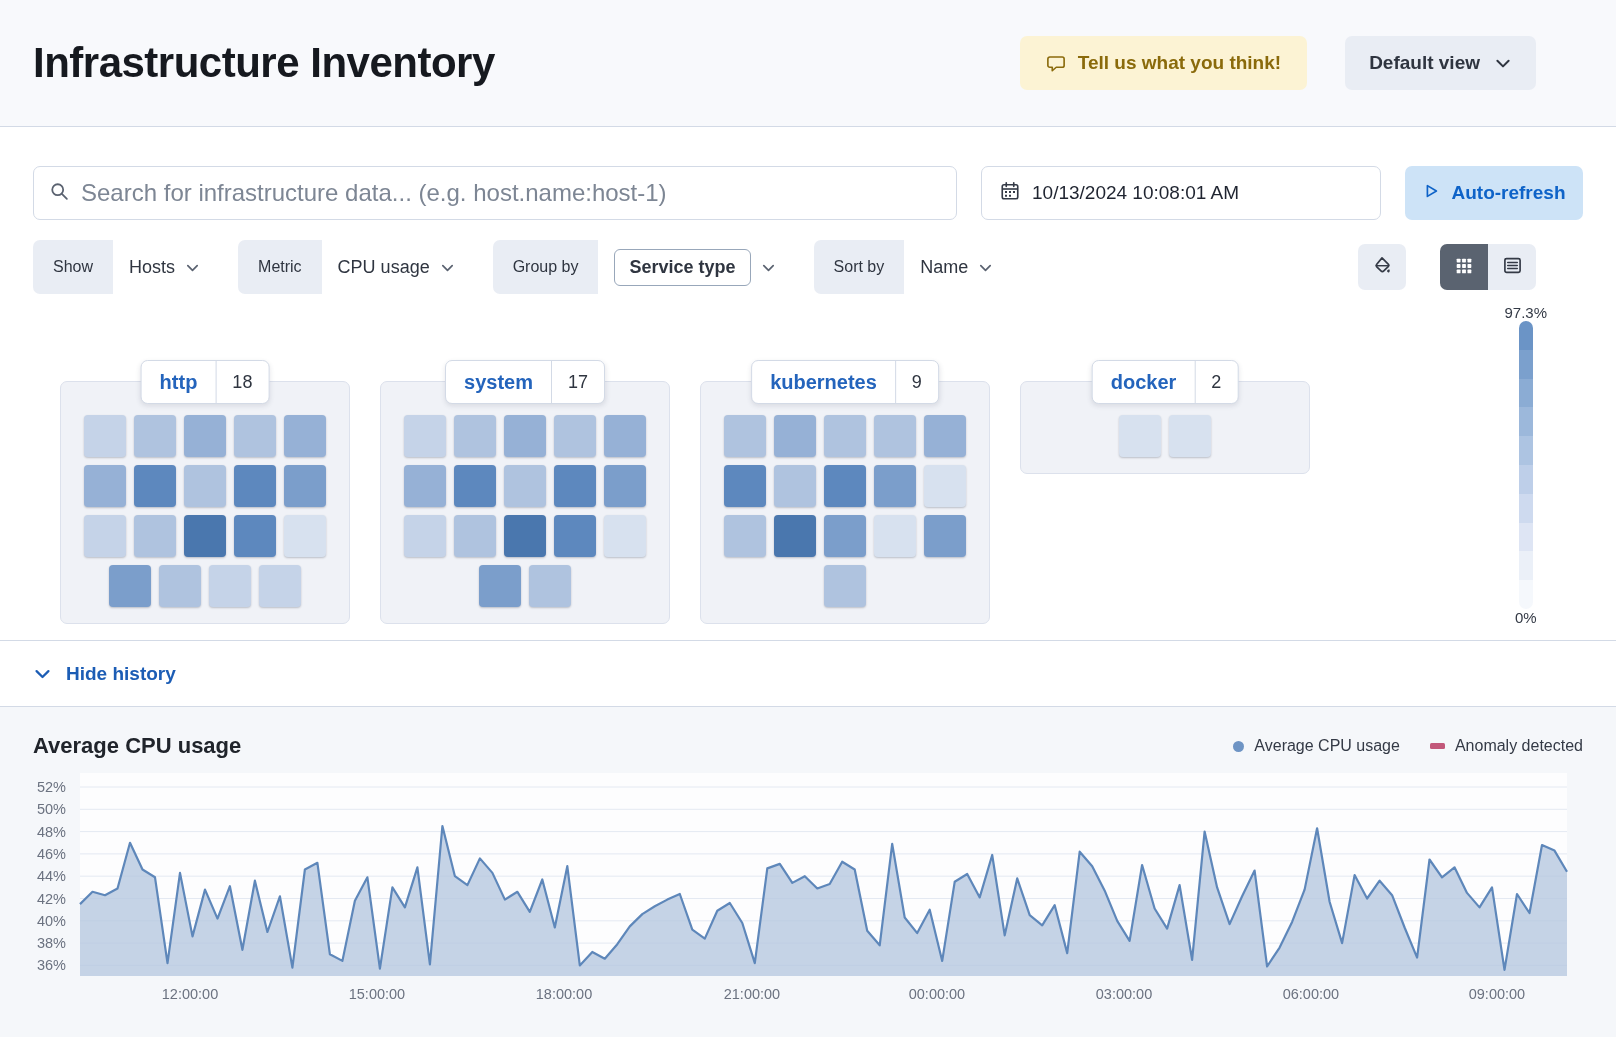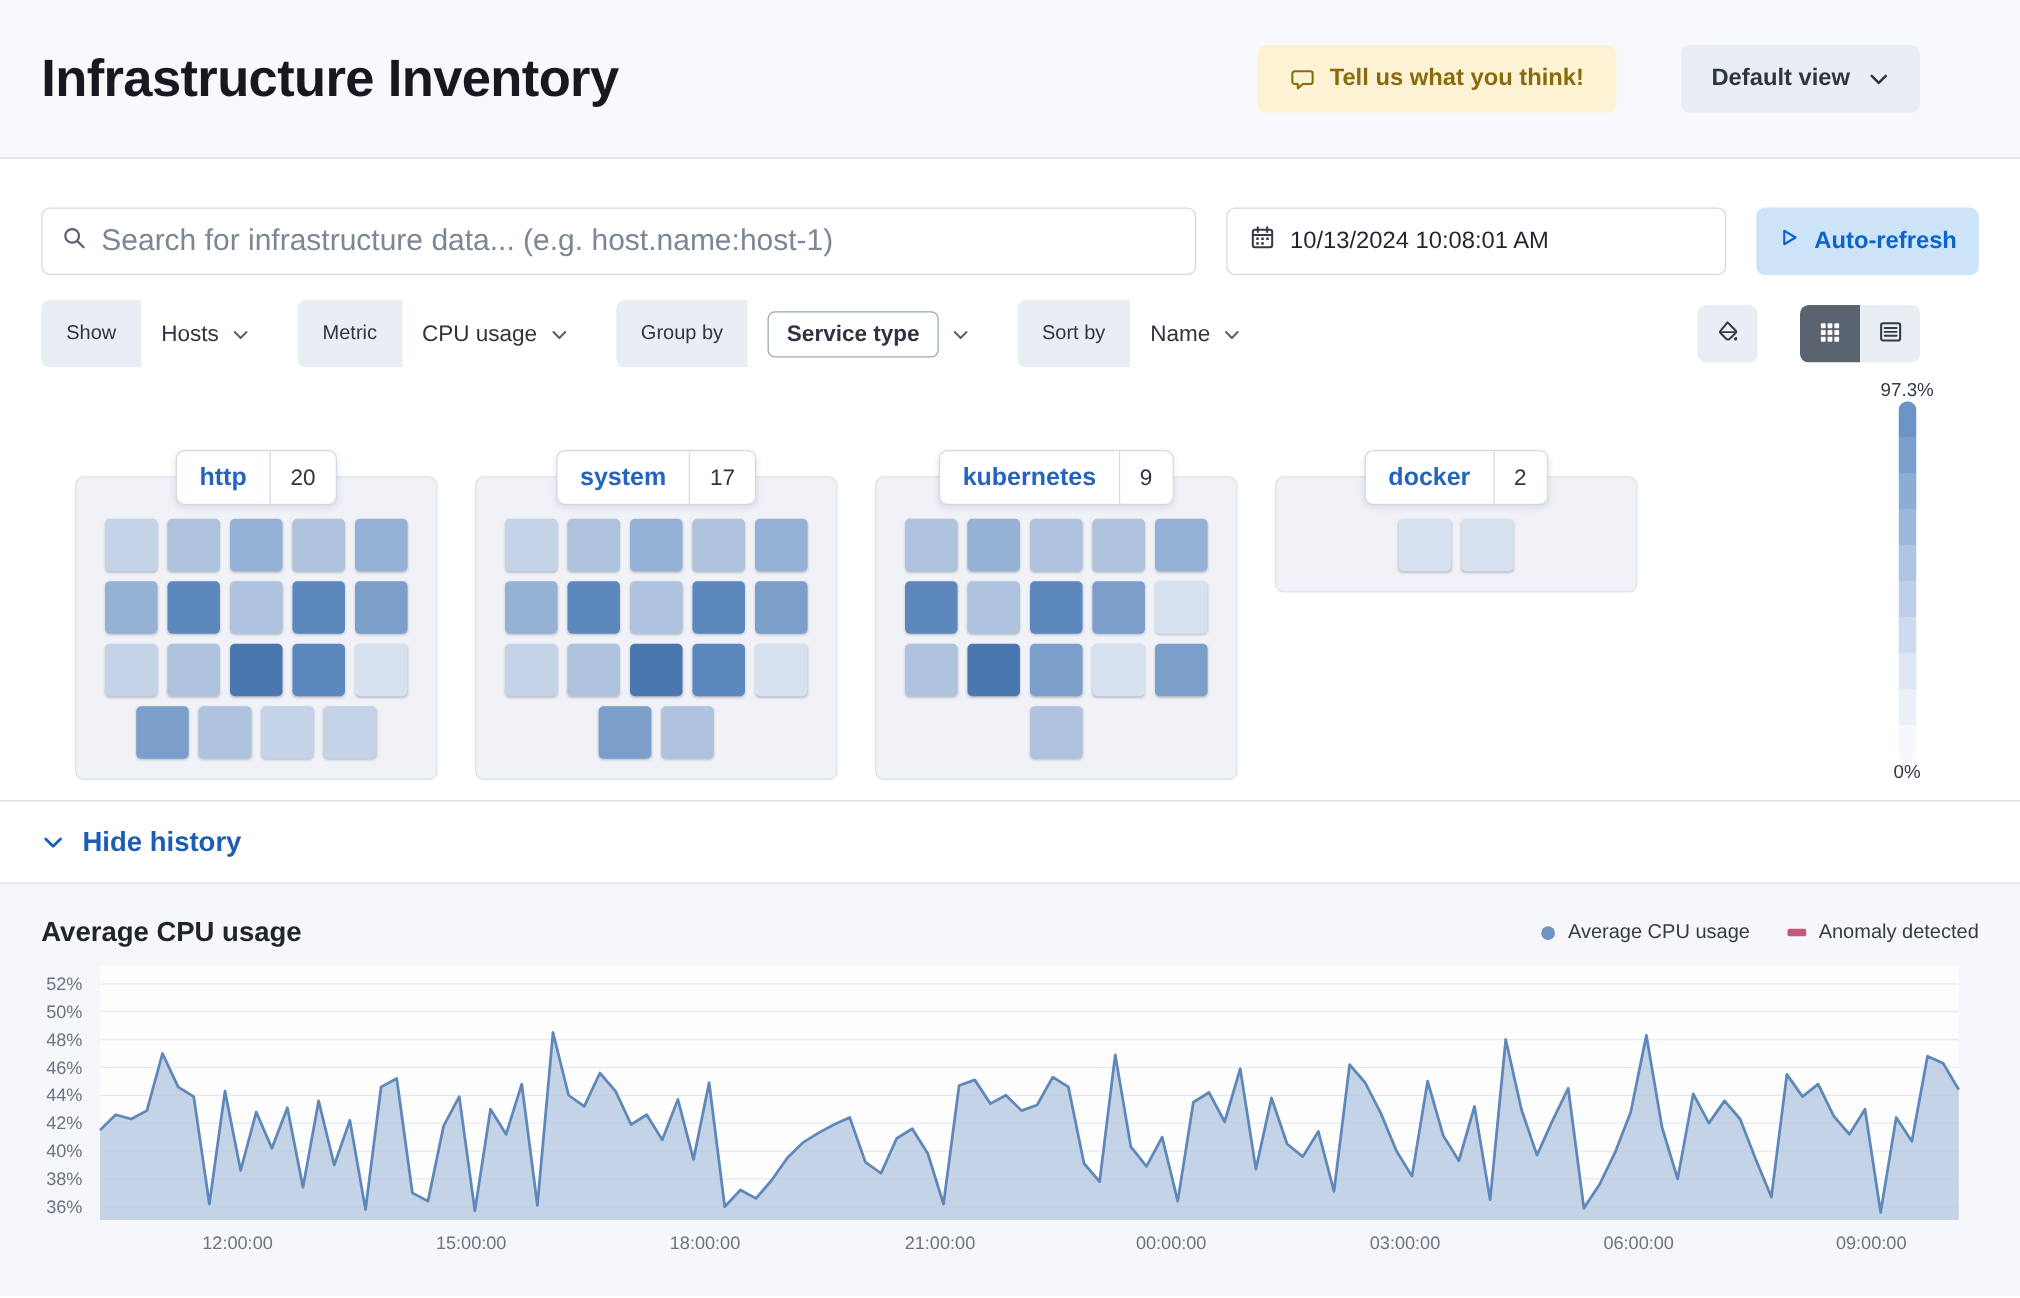--- a/index.html
+++ b/index.html
@@ -7,21 +7,21 @@
   body {
     font-family: "Liberation Sans", sans-serif;
     background:#ffffff; color:#1d2129;
   }
   
   .app-header {
     height:127px; background:#f8f9fc; border-bottom:1px solid #d3dae6;
     display:flex; align-items:center; padding:0 80px 0 33px;
   }
   .page-title { font-size:42px; font-weight:800; letter-spacing:-0.5px; color:#16191f; flex:1; }
-  .hdr-actions { display:flex; gap:52px; align-items:center; }
+  .hdr-actions { display:flex; gap:38px; align-items:center; }
   .btn-feedback {
     display:flex; align-items:center; gap:12px; height:54px; padding:0 26px;
     background:#fcf3d4; border:none; border-radius:7px; cursor:pointer;
     color:#8a6a0b; font-size:19px; font-weight:bold; font-family:inherit;
   }
   .btn-view {
     display:flex; align-items:center; gap:14px; height:54px; padding:0 24px;
     background:#e9edf4; border:none; border-radius:7px; cursor:pointer;
     color:#2f3540; font-size:19px; font-weight:bold; font-family:inherit;
   }
@@ -100,21 +100,21 @@
   .scale-legend {
     position:absolute; top:10px; right:69px; display:flex; flex-direction:column; align-items:center; gap:0;justify-content:flex-end;
   }
   .scale-max, .scale-min { font-size:15px; color:#343a46; }
   .scale-bar { width:14px; height:288px; border-radius:7px; }
   
   .history-bar {
     height:67px; background:#fff; border-top:1px solid #d3dae6; border-bottom:1px solid #d3dae6;
     display:flex; align-items:center; padding:0 33px; gap:14px; cursor:pointer; color:#1c5db5;
   }
-  .history-bar span { font-size:22px; font-weight:bold; }
+  .history-bar span { font-size:19px; font-weight:bold; }
   
   .chart-section { height:330px; background:#f5f7fa; }
   .chart-head { display:flex; align-items:center; padding:26px 33px 0 33px; }
   .chart-title { font-size:22px; font-weight:bold; color:#20242b; flex:1; }
   .chart-legend { display:flex; align-items:center; gap:30px; }
   .leg-item { display:flex; align-items:center; gap:10px; font-size:16px; color:#343a46; }
   .leg-dot { width:11px; height:11px; border-radius:50%; }
   .leg-bar { width:15px; height:6px; border-radius:1.5px; }
   #cpu-chart { display:block; }
   .yaxis-label, .xaxis-label { font-size:14.5px; fill:#6b7280; }
@@ -261,21 +261,21 @@
       </span>
     </button>
   </div>
 </div>
 
 <div class="waffle-wrap">
   <div class="groups-row" id="groups-row">
       <div class="group-card">
         <div class="group-pill">
           <span class="group-name">http</span>
-          <span class="group-count">20</span>
+          <span class="group-count">18</span>
         </div>
         <div class="tile-row">
           <div class="tile" style="background: rgb(197, 211, 232);"></div>
           <div class="tile" style="background: rgb(175, 195, 223);"></div>
           <div class="tile" style="background: rgb(150, 177, 214);"></div>
           <div class="tile" style="background: rgb(175, 195, 223);"></div>
           <div class="tile" style="background: rgb(150, 177, 214);"></div>
         </div>
         <div class="tile-row">
           <div class="tile" style="background: rgb(150, 177, 214);"></div>

